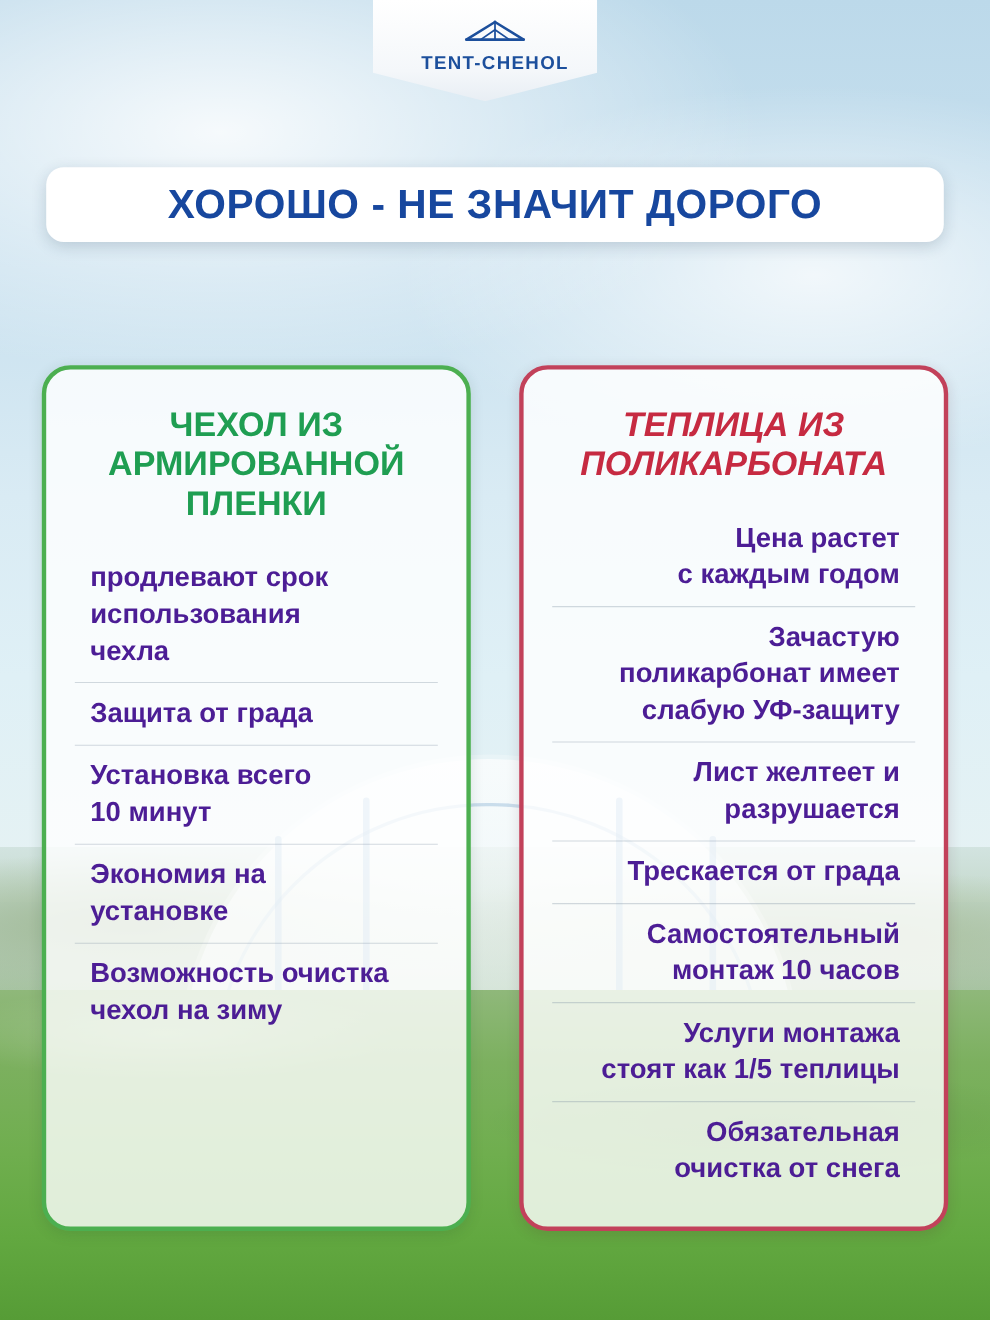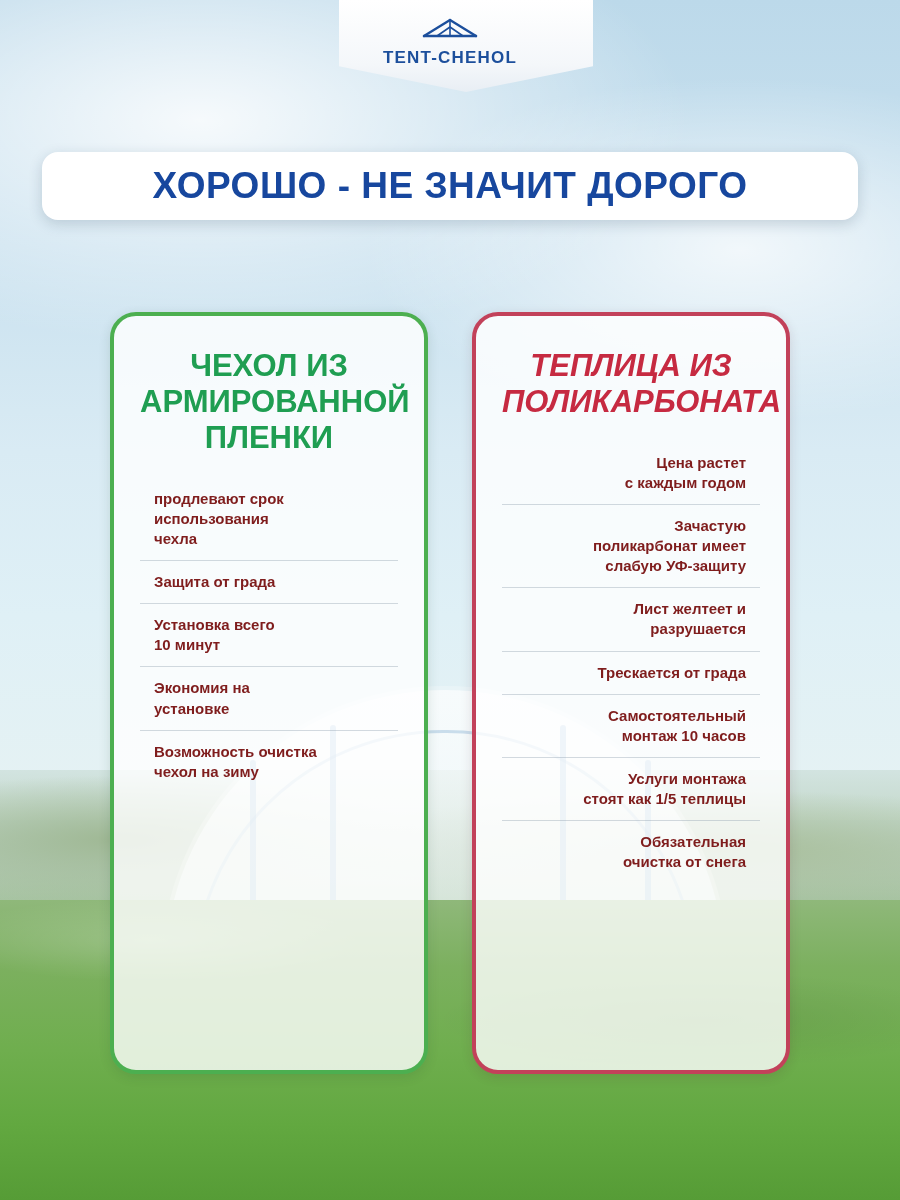--- a/index.html
+++ b/index.html
@@ -93,21 +93,21 @@
     border-bottom: none;
     border-radius: 6px 6px 0 0;
     background: rgba(255,255,255,0.45);
   }
 
   
   .logo-badge {
     position: absolute;
     left: 339px;
     top: 0;
-    width: 254px;
+    width: 204px;
     height: 92px;
     background: linear-gradient(180deg,#ffffff 0%,#f4f7fa 70%,#e8eef4 100%);
     clip-path: polygon(0 0, 100% 0, 100% 72%, 50% 100%, 0 72%);
     box-shadow: 0 2px 6px rgba(0,0,0,0.08);
   }
   .logo-inner {
     position: absolute;
     left: 0; top: 18px;
     width: 222px;
     text-align: center;
@@ -150,25 +150,26 @@
   .columns {
     position: absolute;
     left: 0;
     top: 312px;
     width: 900px;
     display: flex;
     justify-content: center;
     gap: 44px;
   }
   .card {
-    width: 318px;
+    width: 390px;
     border-radius: 26px;
     background: rgba(255,255,255,0.80);
     padding: 26px 26px 24px 26px;
     box-sizing: border-box;
+    margin-top: 20px;
   }
   .card-left {
     border: 4px solid #4caf50;
     box-shadow: 0 3px 12px rgba(30,70,40,0.14);
     min-height: 762px;
   }
   .card-right {
     border: 4px solid #c2415a;
     box-shadow: 0 3px 12px rgba(80,25,40,0.14);
     min-height: 762px;
@@ -182,23 +183,23 @@
   }
   .card-left .card-title { color: #1f9e52; }
   .card-right .card-title { color: #c62a41; font-style: italic; }
 
   .item-list {
     list-style: none;
     margin: 0;
     padding: 0;
   }
   .item {
-    font-size: 15px;
+    font-size: 25px;
     font-weight: bold;
-    color: #7f1d1d;
+    color: #4c1d95;
     line-height: 1.34;
     padding: 11px 4px 11px 4px;
     border-bottom: 1px solid rgba(120,140,160,0.32);
   }
   .item:last-child { border-bottom: none; }
   .card-left .item { text-align: left; padding-left: 14px; }
   .card-right .item { text-align: right; padding-right: 14px; }
   .item span.line { display: block; }
 </style>
 </head>

